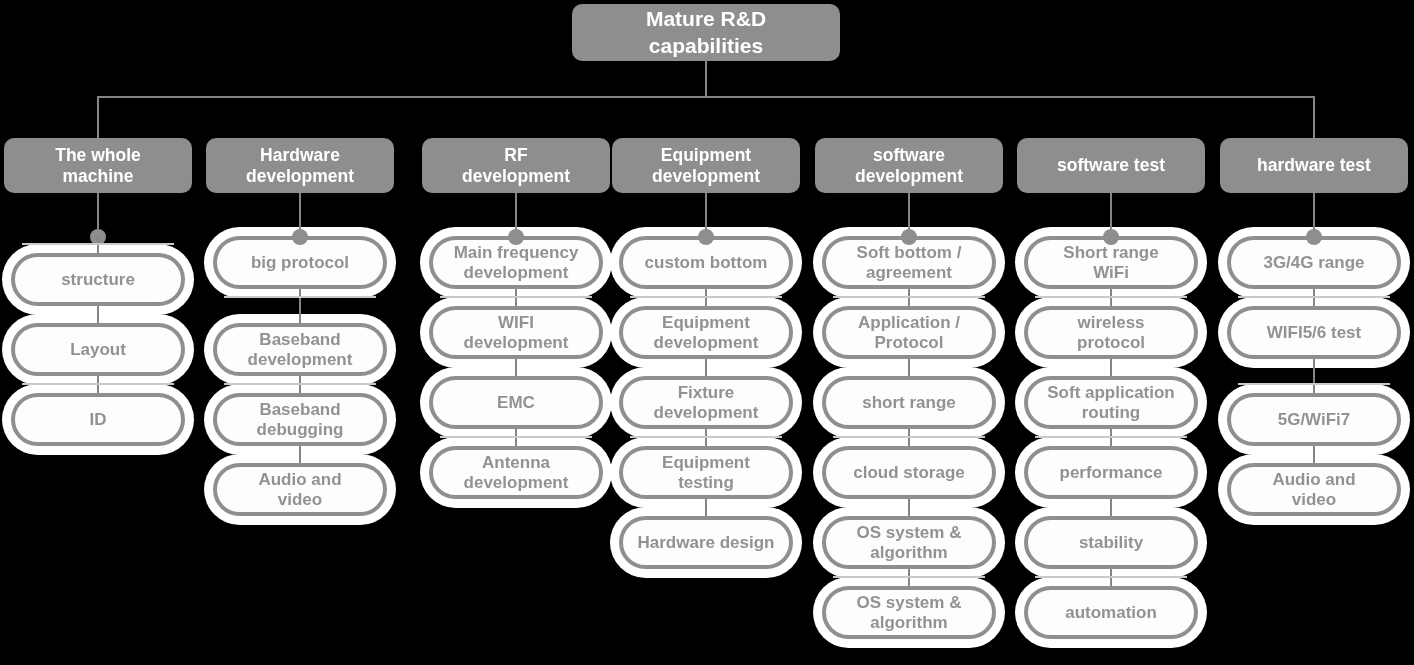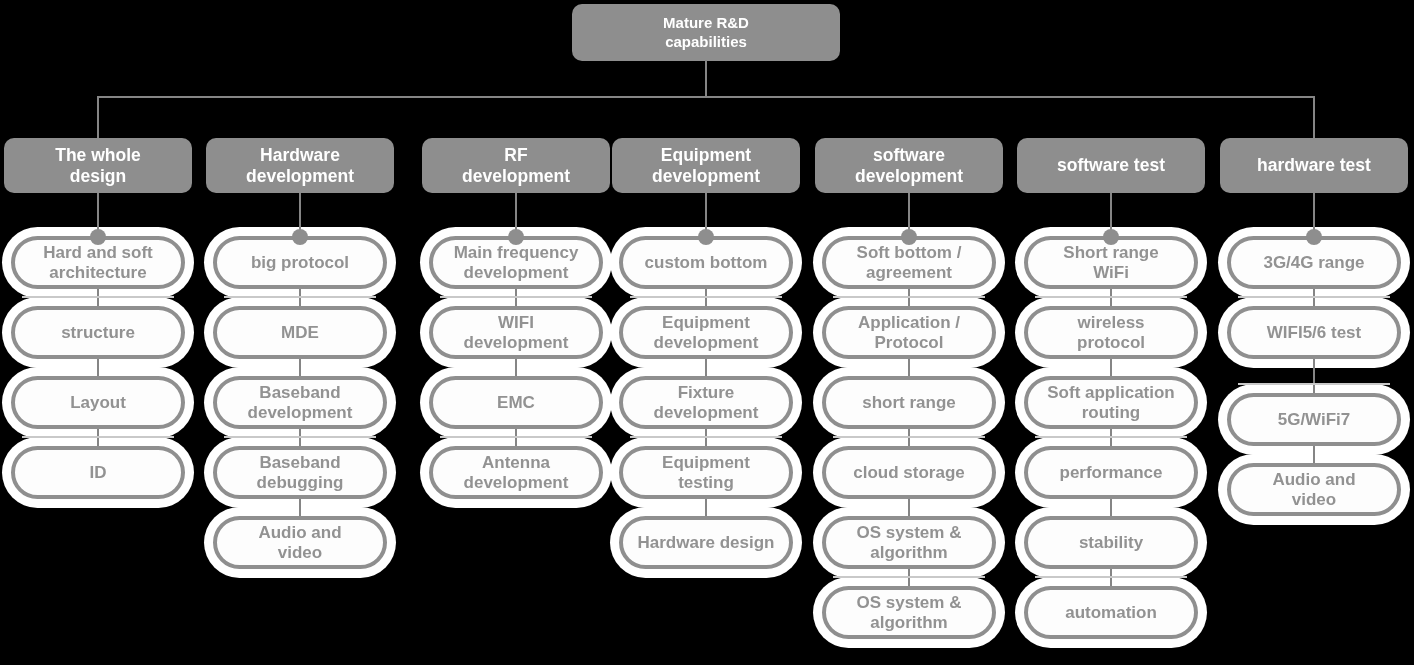--- a/index.html
+++ b/index.html
@@ -4,21 +4,21 @@
 <style>
   html,body { margin:0; padding:0; background:#000; }
   .canvas {
     position:relative; width:1414px; height:665px; background:#000000;
     font-family:"Liberation Sans", sans-serif; overflow:hidden;
   }
   .root-node {
     position:absolute; left:572px; top:4px; width:268px; height:57px;
     background:#8e8e8e; border-radius:10px;
     display:flex; align-items:center; justify-content:center;
-    color:#ffffff; font-weight:bold; font-size:15px; line-height:1.25;
+    color:#ffffff; font-weight:bold; font-size:21px; line-height:1.25;
     text-align:center; white-space:pre-line;
   }
   .cline { position:absolute; background:#858585; }
   .root-stem { left:705px; top:60px; width:2px; height:38px; }
   .rail      { left:97px;  top:96px; width:1218px; height:2px; }
   .drop-l    { left:97px;  top:96px; width:2px; height:43px; }
   .drop-r    { left:1313px;top:96px; width:2px; height:43px; }
 
   .col {
     position:absolute; top:138px; width:188px;
@@ -69,43 +69,40 @@
   <div class="root-node">Mature R&amp;D
 capabilities</div>
 
   <div class="cline root-stem"></div>
   <div class="cline rail"></div>
   <div class="cline drop-l"></div>
   <div class="cline drop-r"></div>
 
   <div class="col c1">
     <div class="hdr">The whole
-design</div>
-    <div class="hstem">
-        <i class="dot"></i>
-      </div>
-    <div class="pill">Hard and soft
-architecture</div>
+machine</div>
+    <div class="hstem">
+        <i class="dot"></i>
+      </div>
     <div class="gap divided"></div>
     <div class="pill">structure</div>
     <div class="gap"></div>
     <div class="pill">Layout</div>
     <div class="gap divided"></div>
     <div class="pill">ID</div>
   </div>
 
   <div class="col c2">
     <div class="hdr">Hardware
 development</div>
     <div class="hstem">
         <i class="dot"></i>
       </div>
     <div class="pill">big protocol</div>
     <div class="gap divided"></div>
-    <div class="pill">MDE</div>
     <div class="gap"></div>
     <div class="pill">Baseband
 development</div>
     <div class="gap divided"></div>
     <div class="pill">Baseband
 debugging</div>
     <div class="gap"></div>
     <div class="pill">Audio and
 video</div>
   </div>

